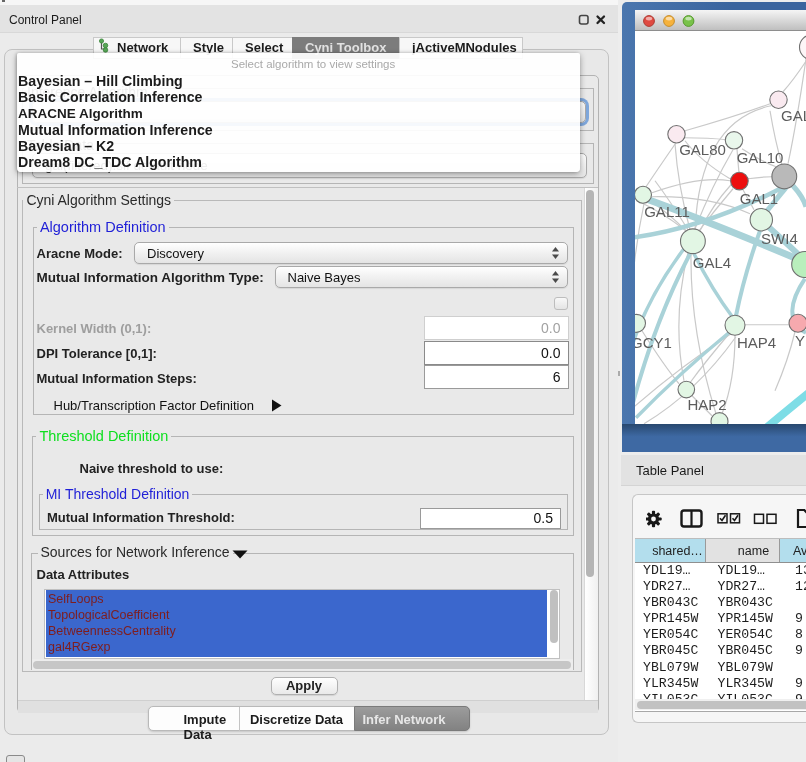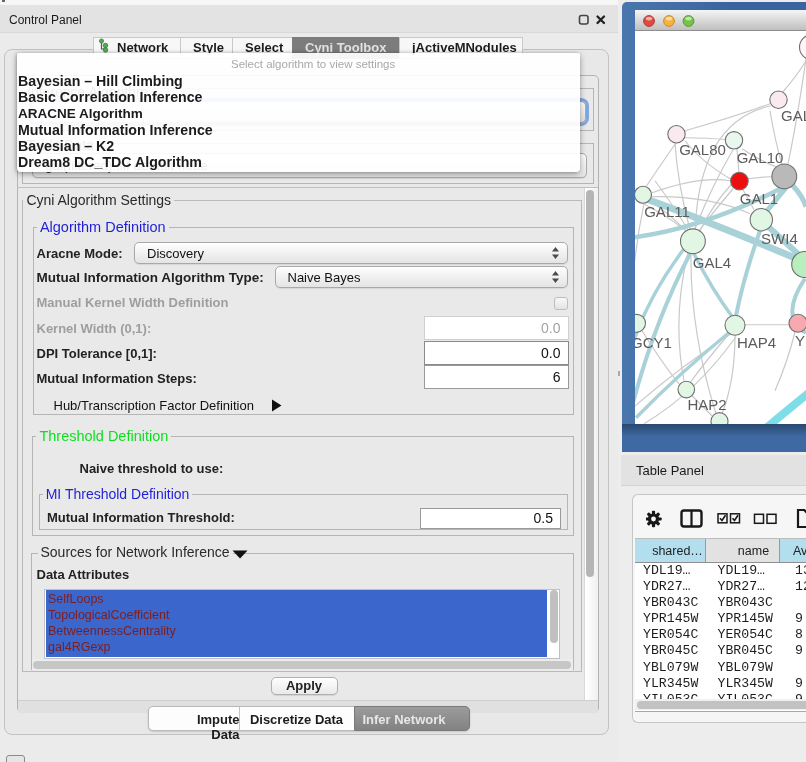--- a/index.html
+++ b/index.html
@@ -86,21 +86,20 @@
 
   <div class="blab" style="left:36.5px;top:269.8px;font-size:13.5px;">Mutual Information Algorithm Type:</div>
   <div class="combo" style="left:274.5px;top:266px;width:293.5px;height:22px;">
     <div class="ct">Naive Bayes</div>
     <svg class="carr" viewBox="0 0 9 14">
         <path d="M4.5 1 L8 5.4 H1 Z" fill="#4a4a4a"></path>
         <path d="M4.5 13 L1 8.6 H8 Z" fill="#4a4a4a"></path>
       </svg>
   </div>
 
-  <div class="blab" style="left:36.5px;top:295px;color:#9e9e9e;">Manual Kernel Width Definition</div>
   <div class="abs" style="left:554px;top:296.5px;width:14px;height:13px;border:1px solid #bdbdbd;border-radius:3px;background:linear-gradient(#f8f8f8,#e4e4e4);"></div>
 
   <div class="blab" style="left:36.5px;top:320.5px;color:#9e9e9e;">Kernel Width (0,1):</div>
   <div class="field" style="left:423.5px;top:315.5px;width:145px;height:24.5px;border:1px solid #cfcfcf;">
     <div class="ftxt" style="color:#a2a2a2;">0.0</div>
   </div>
 
   <div class="blab" style="left:36.5px;top:345.5px;">DPI Tolerance [0,1]:</div>
   <div class="field" style="left:423.5px;top:340.5px;width:145px;height:24px;border:1.5px solid #8a8a8a;">
     <div class="ftxt">0.0</div>
@@ -143,21 +142,21 @@
   <div class="abs" style="left:32px;top:659px;width:541px;height:11px;background:#ededed;"></div>
   <div class="abs" style="left:33px;top:660.5px;width:538px;height:8px;background:#c6c6c6;border-radius:4px;"></div>
 
   <div class="abs" style="left:270.5px;top:677px;width:67px;height:17.5px;border:1px solid #b0b0b0;border-radius:5px;background:linear-gradient(#ffffff,#e9e9e9);box-shadow:0 1px 1px rgba(0,0,0,0.1);"></div>
   <div class="abs" style="left:270.5px;top:677.5px;width:67px;text-align:center;font-size:13px;font-weight:bold;color:#222;">Apply</div>
 
   <div class="abs" style="left:18px;top:700px;width:580px;height:12.5px;background:#e0e0e0;border-top:1px solid #cfcfcf;"></div>
   <div class="abs" style="left:147.5px;top:706px;width:322px;height:25px;background:#fdfdfd;border:1px solid #b9b9b9;border-radius:5px;box-shadow:0 1px 2px rgba(0,0,0,0.15);"></div>
   <div class="abs" style="left:239px;top:706.5px;width:1px;height:24px;background:#c4c4c4;"></div>
   <div class="abs" style="left:354px;top:706px;width:116px;height:25px;background:linear-gradient(#9c9c9c,#828282);border:1px solid #7a7a7a;border-radius:0 5px 5px 0;"></div>
-  <div class="abs" style="left:147.5px;top:712px;width:92px;text-align:right;font-size:13px;font-weight:bold;color:#1c1c1c;padding-left:36px;">Impute Data</div>
+  <div class="abs" style="left:147.5px;top:712px;width:92px;text-align:left;font-size:13px;font-weight:bold;color:#1c1c1c;padding-left:36px;">Impute Data</div>
   <div class="abs" style="left:239px;top:712px;width:115px;text-align:center;font-size:13px;font-weight:bold;color:#1c1c1c;">Discretize Data</div>
   <div class="abs" style="left:354px;top:712px;width:100px;text-align:center;font-size:13px;font-weight:bold;color:#e7e7e7;">Infer Network</div>
 
   <div class="abs" style="left:6px;top:755px;width:19px;height:14px;border:1.5px solid #8a8a8a;border-radius:3px;background:#e5e5e5;"></div>
 
   <div class="abs" style="left:17px;top:53px;width:563px;height:118.5px;background:rgba(255,255,255,0.92);border-radius:2px 2px 4px 4px;box-shadow:0 2px 6px rgba(0,0,0,0.35), -1px 0 3px rgba(0,0,0,0.18);"></div>
   <div class="abs" style="left:231px;top:58px;font-size:11.5px;color:#a9a9a9;">Select algorithm to view settings</div>
   <div class="abs" style="left:18px;top:72.8px;font-size:14.2px;color:#1b1b1b;line-height:16px;font-weight:bold;">Bayesian – Hill Climbing<br>Basic Correlation Inference<br><b style="font-size:13.5px;">ARACNE Algorithm</b><br>Mutual Information Inference<br>Bayesian – K2<br>Dream8 DC_TDC Algorithm</div>
 
   <div class="abs" style="left:617.5px;top:371px;width:2.5px;height:5px;background:#ababab;"></div>

